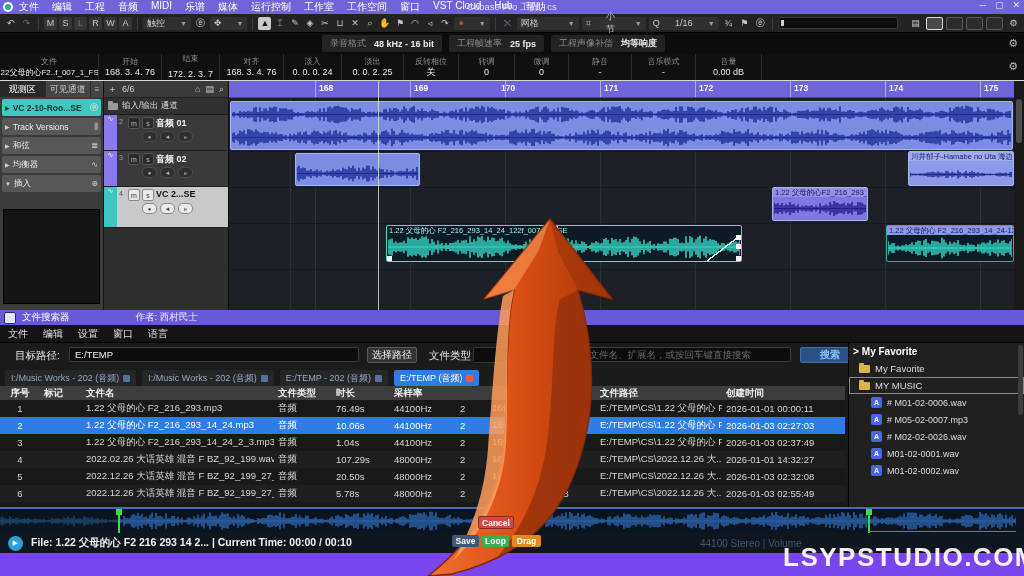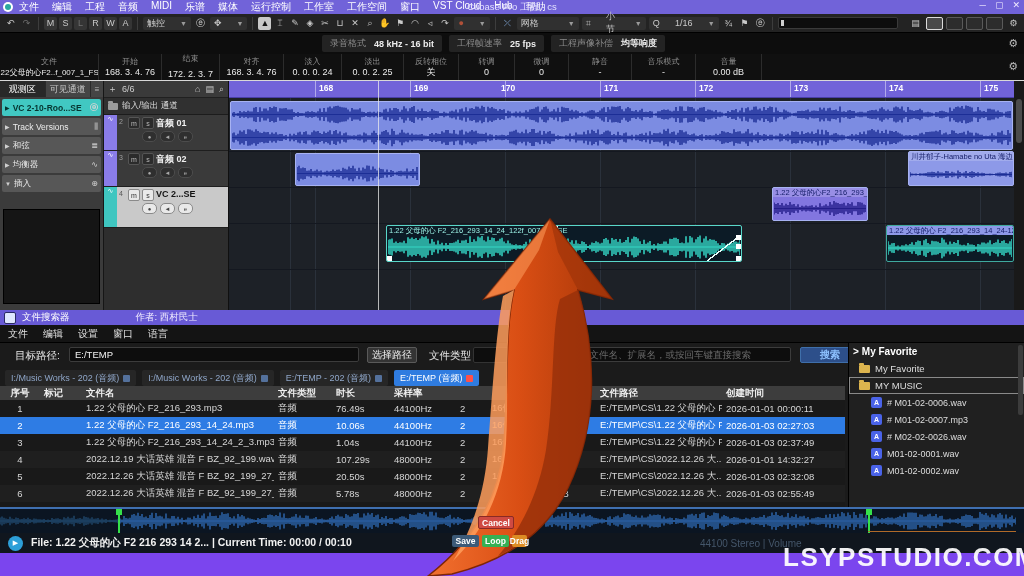--- a/index.html
+++ b/index.html
@@ -620,21 +620,21 @@
             <span>44100Hz</span>
             <span>2</span>
             <span>16位</span>
             <span>25.17KB</span>
             <span>E:/TEMP\CS\1.22 父母的心 F...</span>
             <span>2026-01-03 02:37:49</span>
           </div>
           <div class="tgrid trow">
             <span>4</span>
             <span></span>
-            <span>2022.12.19 大话英雄 混音 F BZ_92_199.wav</span>
+            <span>2022.02.26 大话英雄 混音 F BZ_92_199.wav</span>
             <span>音频</span>
             <span>107.29s</span>
             <span>48000Hz</span>
             <span>2</span>
             <span>16位</span>
             <span>19.64MB</span>
             <span>E:/TEMP\CS\2022.12.26 大...</span>
             <span>2026-01-01 14:32:27</span>
           </div>
           <div class="tgrid trow">
@@ -679,21 +679,21 @@
           <div class="fav-row focus">
             <span class="ic-folder"></span>
             <span>MY MUSIC</span>
           </div>
           <div class="fav-row file">
             <span class="ic-audio">A</span>
             <span># M01-02-0006.wav</span>
           </div>
           <div class="fav-row file">
             <span class="ic-audio">A</span>
-            <span># M01-02-0007.mp3</span>
+            <span># M05-02-0007.mp3</span>
           </div>
           <div class="fav-row file">
             <span class="ic-audio">A</span>
             <span># M02-02-0026.wav</span>
           </div>
           <div class="fav-row file">
             <span class="ic-audio">A</span>
             <span>M01-02-0001.wav</span>
           </div>
           <div class="fav-row file">
@@ -718,21 +718,21 @@
           </svg>
         </div>
       <div class="marker" style="left:118px"></div>
       <div class="marker" style="left:868px"></div>
       <div class="loopline"></div>
     </div>
 
     <span class="pv-btn" style="left:478px;top:206px;width:36px;height:13px;background:#cf4a42;border:1px solid #8a2a24">Cancel</span>
     <span class="pv-btn" style="left:452px;top:225px;width:27px;height:12px;background:#3c5a78">Save</span>
     <span class="pv-btn" style="left:482px;top:225px;width:27px;height:12px;background:#35b054">Loop</span>
-    <span class="pv-btn" style="left:512px;top:225px;width:15px;height:12px;background:#dd8c24">Drag</span>
+    <span class="pv-btn" style="left:512px;top:225px;width:29px;height:12px;background:#dd8c24">Drag</span>
 
     <div class="s-status">
       <span class="playcirc">▶</span>
       <span class="s-ftext">File:  1.22 父母的心 F2 216 293 14 2... | Current Time:  00:00 / 00:10</span>
       <span class="s-dim">44100        Stereo | Volume</span>
     </div>
   </div>
 
   <div class="bottomstrip"></div>
 

